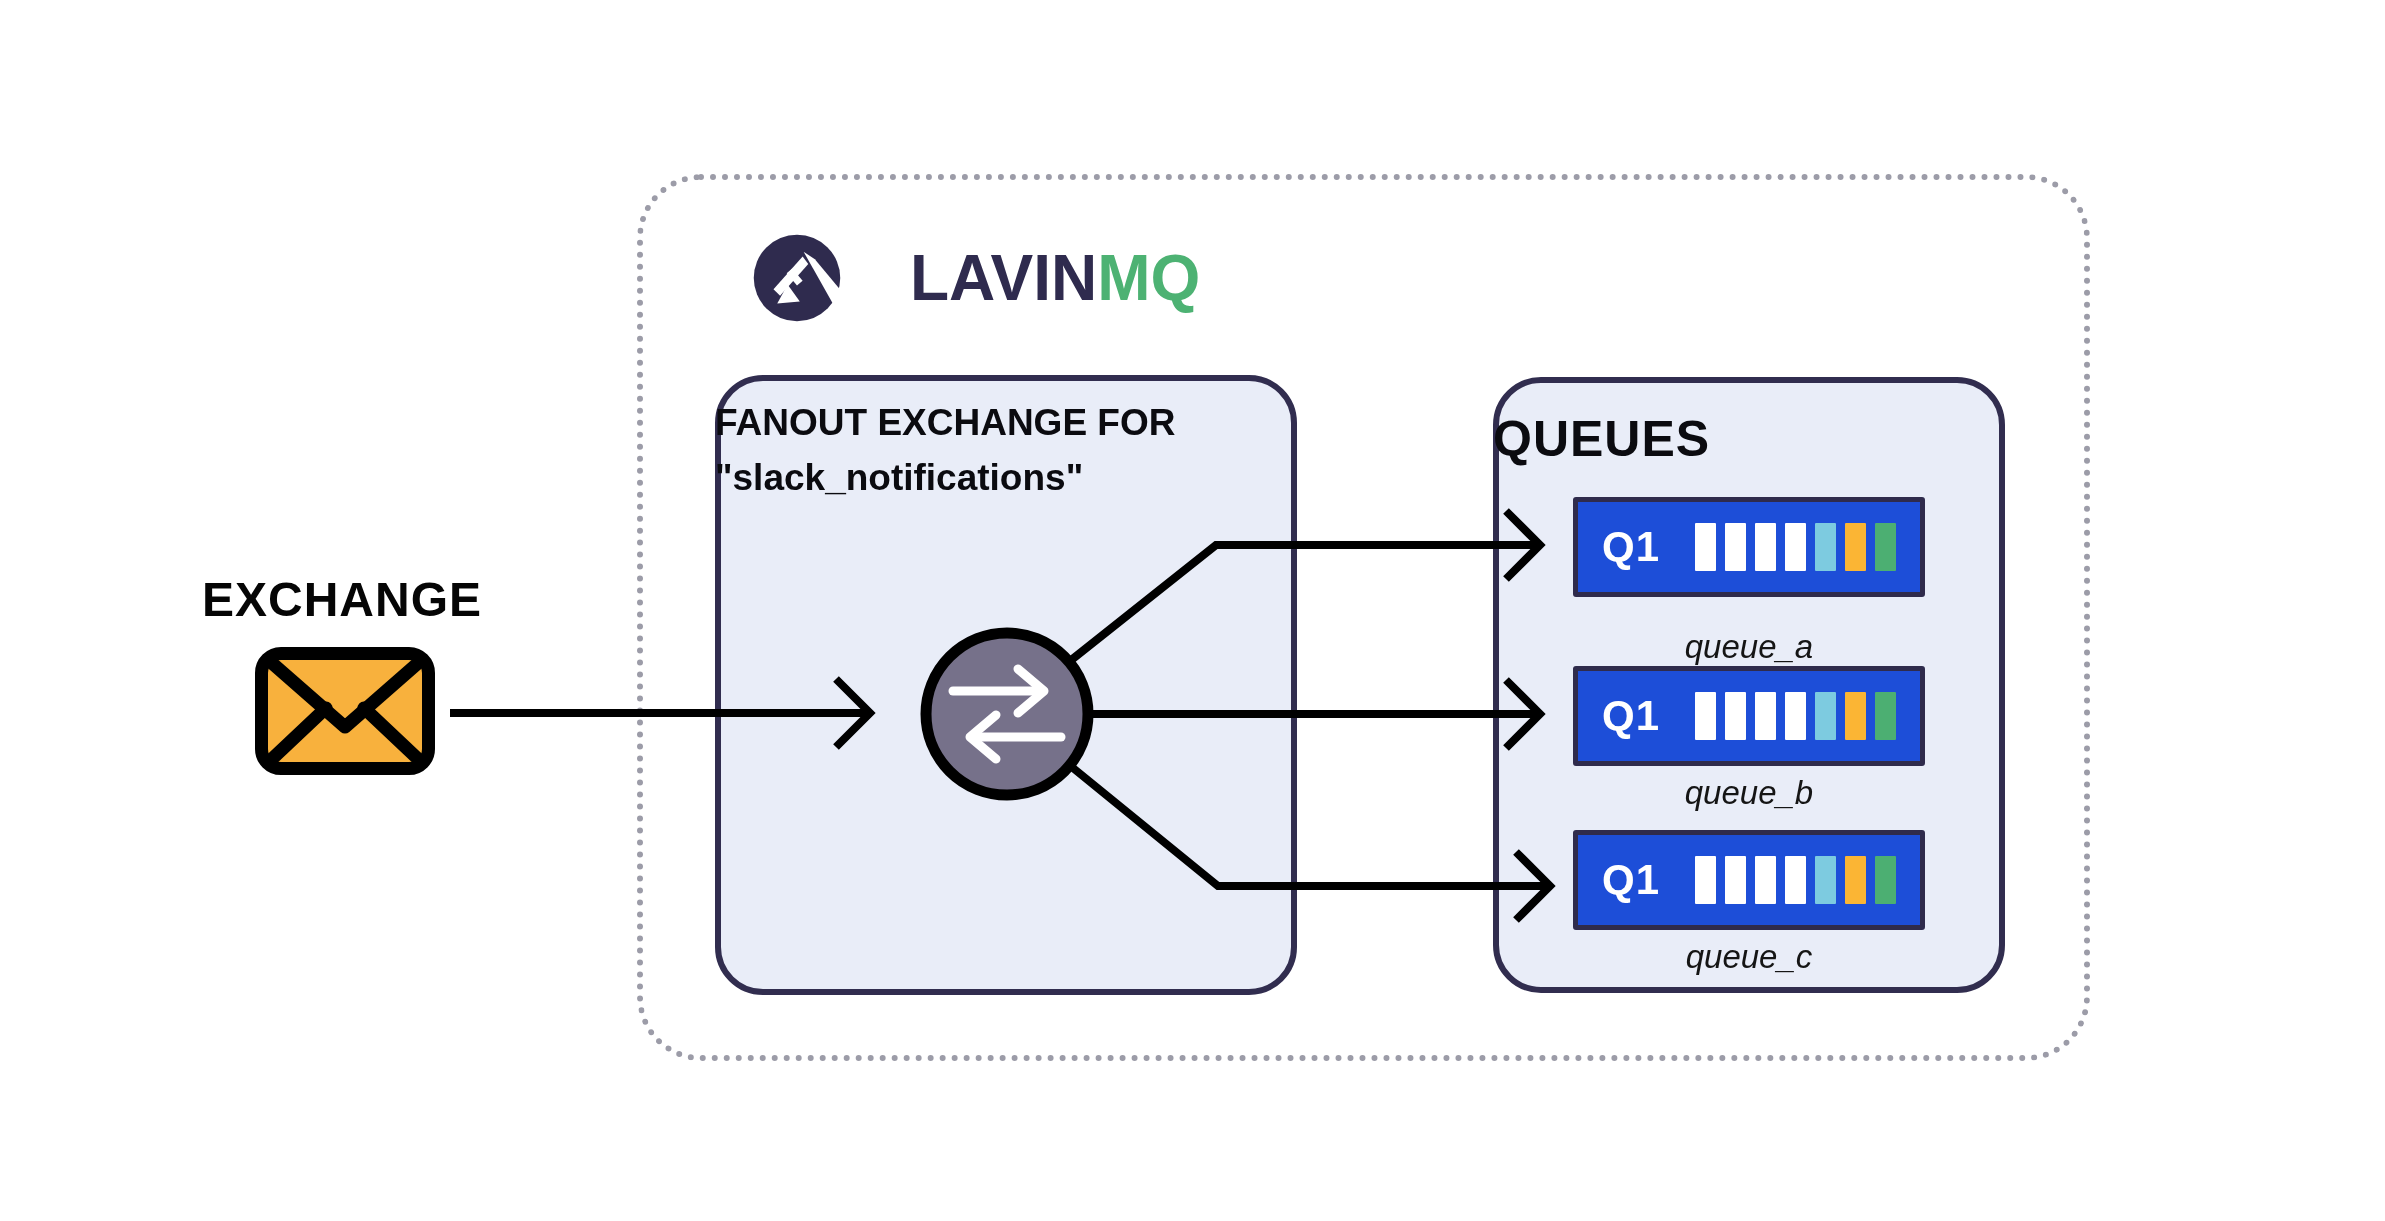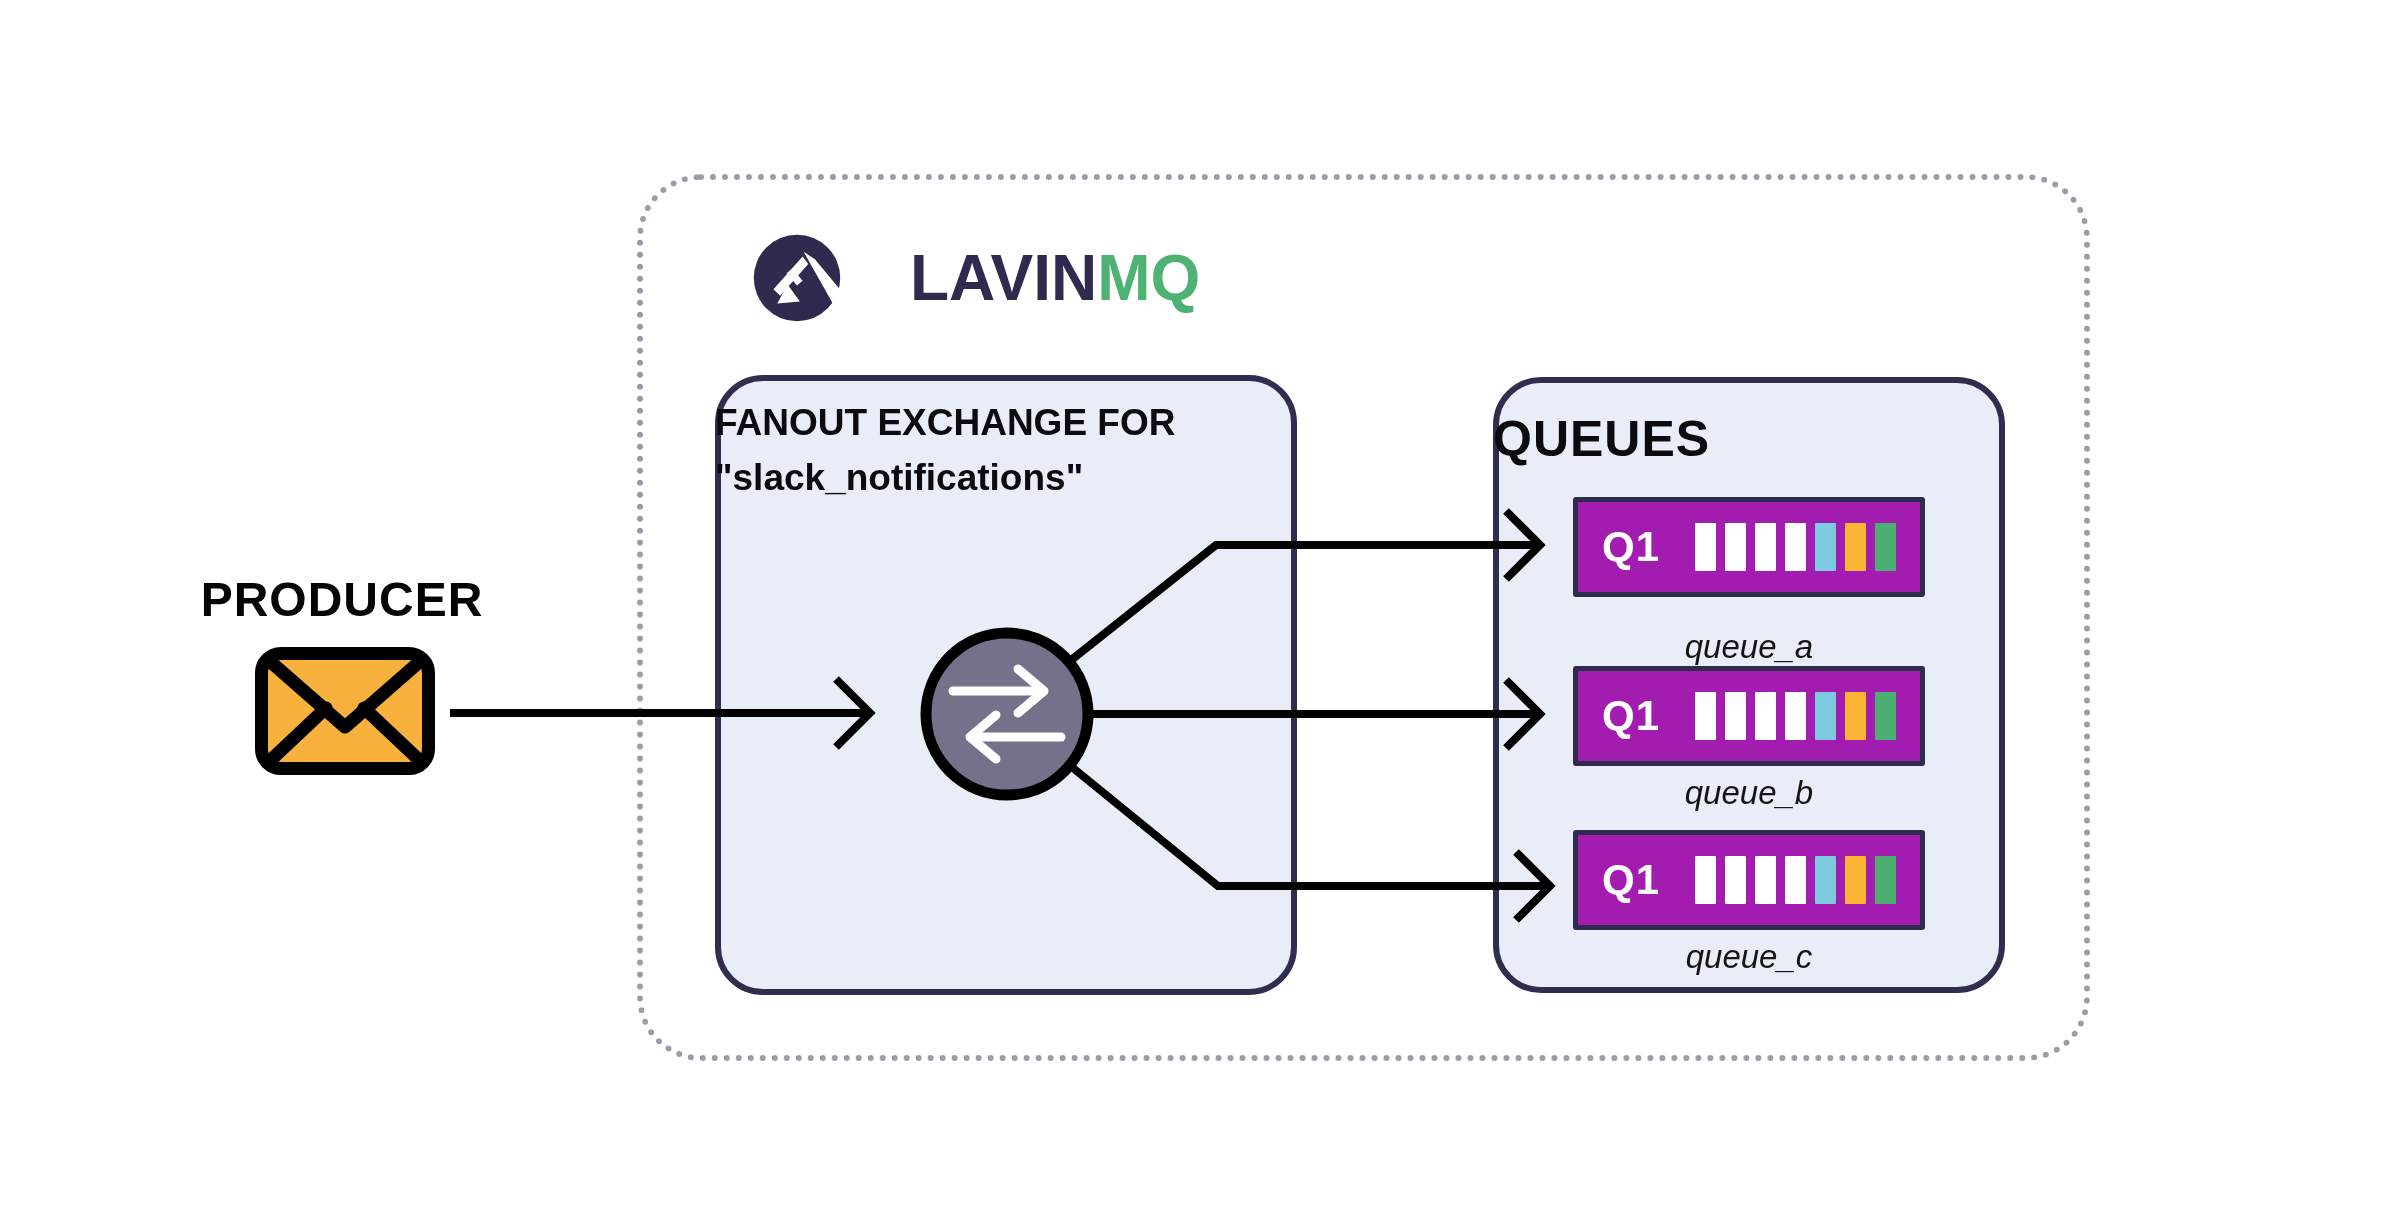--- a/index.html
+++ b/index.html
@@ -48,21 +48,21 @@
   .envelope{
     left:255px;top:647px;width:180px;height:128px;
     background:#f8b13d;border:13px solid #000000;border-radius:26px;
     box-sizing:border-box;
   }
   .envelope svg{display:block;width:100%;height:100%;}
 
   
   .queue-device{
     left:1573px;width:352px;height:100px;
-    background:#a21caf;border:5px solid #2f2b4c;border-radius:3px;
+    background:#1d4ed8;border:5px solid #2f2b4c;border-radius:3px;
     box-sizing:border-box;
     display:flex;align-items:center;padding:0 24px 0 24px;
   }
   .qd-a{top:497px;} .qd-b{top:666px;} .qd-c{top:830px;}
   .queue-device .qlabel{color:#ffffff;font-size:42px;font-weight:700;letter-spacing:1px;}
   .bars{display:flex;gap:9px;margin-left:auto;}
   .bar{width:21px;height:48px;border-radius:1px;background:#ffffff;}
 
   .queue-name{
     left:1573px;width:352px;text-align:center;
@@ -139,21 +139,21 @@
       <span class="bar" style="background: rgb(255, 255, 255);"></span>
       <span class="bar" style="background: rgb(255, 255, 255);"></span>
       <span class="bar" style="background: rgb(255, 255, 255);"></span>
       <span class="bar" style="background: rgb(125, 203, 224);"></span>
       <span class="bar" style="background: rgb(251, 181, 52);"></span>
       <span class="bar" style="background: rgb(76, 175, 114);"></span>
     </span>
   </div>
   <div class="abs queue-name qn-c">queue_c</div>
 
-  <div class="abs producer-label">PRODUCER</div>
+  <div class="abs producer-label">EXCHANGE</div>
   <div class="abs envelope">
     <svg viewBox="0 0 154 102">
       <path d="M4,3 L77,67 L150,3" fill="none" stroke="#000000" stroke-width="13" stroke-linecap="round" stroke-linejoin="round"></path>
       <path d="M4,99 L58,48" fill="none" stroke="#000000" stroke-width="13" stroke-linecap="round"></path>
       <path d="M150,99 L96,48" fill="none" stroke="#000000" stroke-width="13" stroke-linecap="round"></path>
     </svg>
   </div>
 
   <svg class="abs arrows" viewBox="0 0 2385 1221">
 

